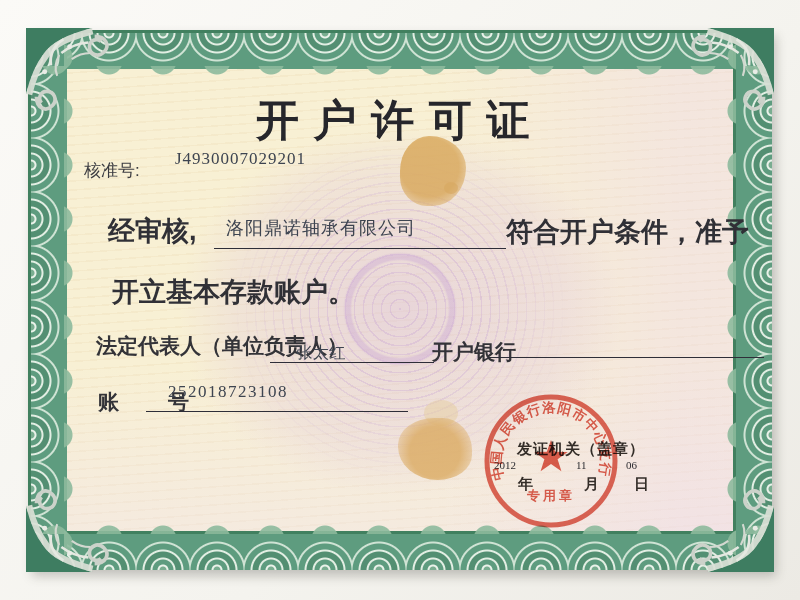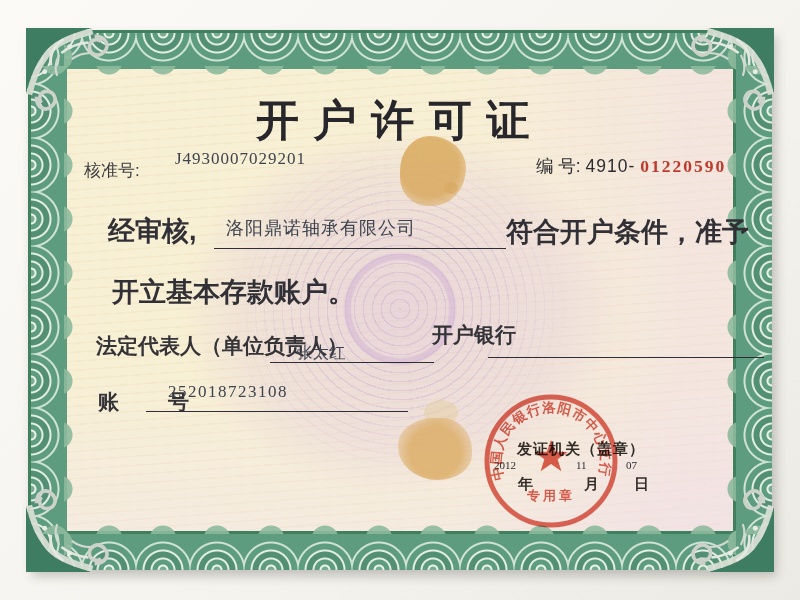--- a/index.html
+++ b/index.html
@@ -150,48 +150,43 @@
   <div class="stain stain-1"></div>
   <div class="stain stain-1b"></div>
   <div class="stain stain-2b"></div>
   <div class="stain stain-2"></div>
 
   <div class="t title">开户许可证</div>
 
   <div class="t lbl-sm" style="left:56px;top:129px;">核准号:</div>
   <div class="t val" style="left:130px;top:119px;font-size:17px;letter-spacing:1px;margin-left:17px;">J4930007029201</div>
 
-  <div class="t" style="left:508px;top:124px;font-size:17.5px;">
-    <span>编 号:</span>
-    <span style="letter-spacing:1px;">4910-</span>
-    <span class="serif serial-number">01220590</span>
-  </div>
 
   <div class="t val" style="left:198px;top:186px;font-size:18px;letter-spacing:1px;">洛阳鼎诺轴承有限公司</div>
   <div class="t lbl-lg" style="left:80px;top:183px;font-weight:bold;">经审核,</div>
   <div class="rule" style="left:186px;top:218px;width:292px;"></div>
   <div class="t lbl-lg" style="left:478px;top:184px;font-weight:bold;">符合开户条件，准予</div>
 
   <div class="t lbl-lg" style="left:40px;top:244px;font-weight:bold;padding-left:44px;">开立基本存款账户。</div>
 
   <div class="t lbl-md" style="left:68px;top:302px;font-weight:bold;">法定代表人（单位负责人）</div>
   <div class="t val" style="left:268px;top:300px;font-size:16.5px;margin-top:12px;">张太红</div>
   <div class="rule" style="left:242px;top:332px;width:164px;"></div>
 
-  <div class="t lbl-md" style="left:404px;top:291px;font-weight:bold;">开户银行</div>
+  <div class="t lbl-md" style="left:404px;top:308px;font-weight:bold;">开户银行</div>
   <div class="rule" style="left:460px;top:327px;width:276px;"></div>
 
   <div class="t lbl-md" style="left:70px;top:358px;font-weight:bold;letter-spacing:14px;">账　号</div>
   <div class="t val" style="left:140px;top:352px;font-size:17px;letter-spacing:1.5px;">252018723108</div>
   <div class="rule" style="left:118px;top:381px;width:262px;"></div>
 
   <div class="t issuer-label" style="left:458px;top:410px;margin-left:31px;">发证机关（盖章）</div>
   <div class="t serif date-num" style="left:466px;top:429px;">2012</div>
   <div class="t serif date-num" style="left:548px;top:429px;">11</div>
-  <div class="t serif date-num" style="left:598px;top:429px;">07</div>
+  <div class="t serif date-num" style="left:598px;top:429px;">06</div>
   <div class="t date-unit" style="left:490px;top:445px;">年</div>
   <div class="t date-unit" style="left:556px;top:445px;">月</div>
   <div class="t date-unit" style="left:606px;top:445px;">日</div>
 
   <div class="seal">
     <svg viewBox="0 0 146 146" width="146" height="146">
       <defs>
         <path id="ringPath" d="M 26,91 A 50,50 0 1 1 120,91"></path>
       </defs>
       <circle cx="73" cy="73" r="64" fill="none" stroke="#d8402e" stroke-width="5" opacity=".95"></circle>

